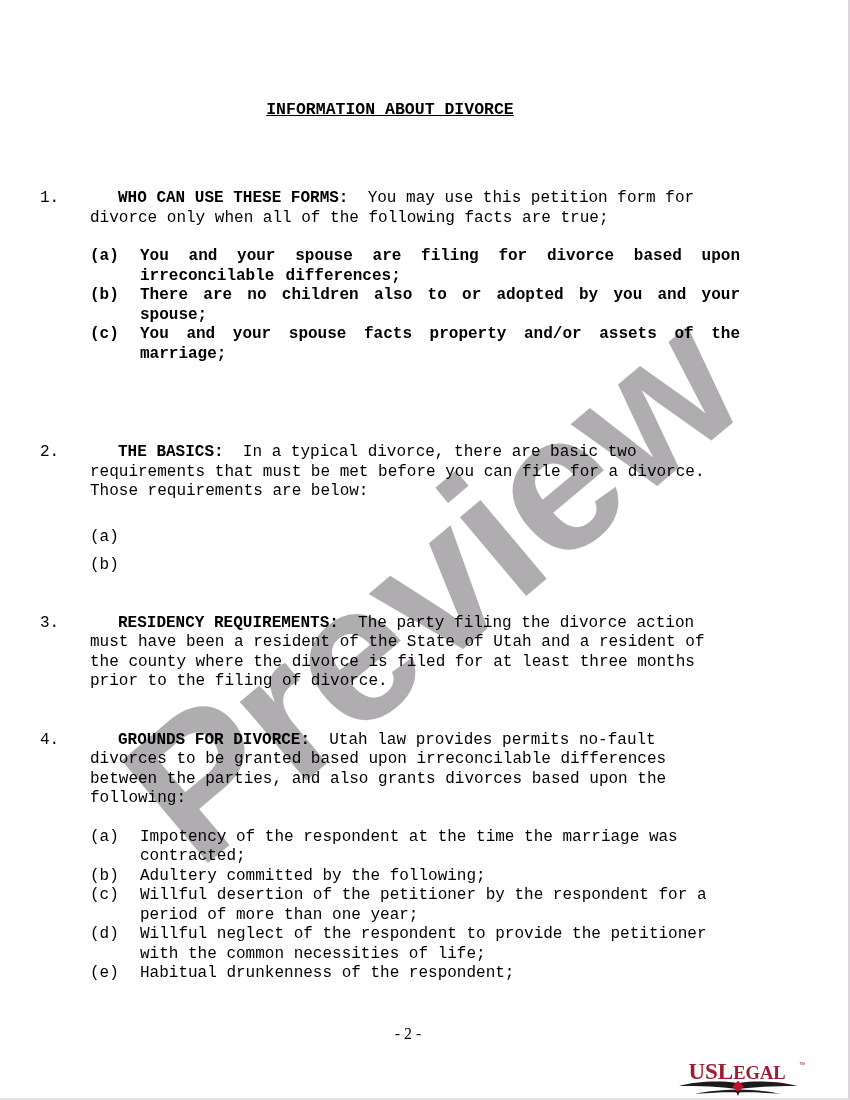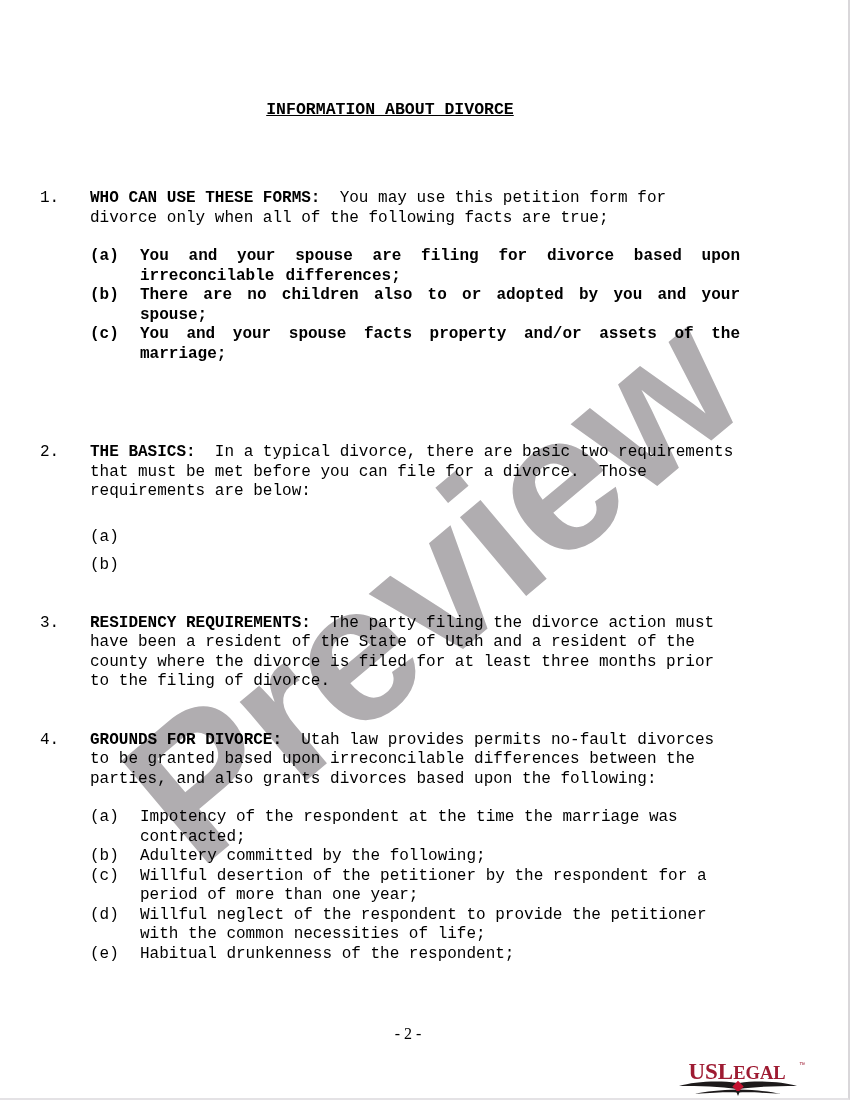--- a/index.html
+++ b/index.html
@@ -43,21 +43,21 @@
   }
   .title {
     margin: 0;
     text-align: center;
     font-size: 16.5px;
     font-weight: bold;
     text-decoration: underline;
   }
   .sec { position: relative; padding-left: 50px; }
   .sec-num { position: absolute; left: 0; top: 0; }
-  .sec-heading { font-weight: bold; }
+  .sec-heading { font-weight: bold; margin-left: 28px; }
   .pre { white-space: pre-wrap; }
   .mt-sec1 { margin-top: 69px; }
   .mt-sub1 { margin-top: 19px; }
   .mt-sec2 { margin-top: 79px; }
   .mt-sub2 { margin-top: 25px; }
   .mt-sec3 { margin-top: 38px; }
   .mt-sec4 { margin-top: 39px; }
   .mt-sub4 { margin-top: 19px; }
   .sublist { margin-left: 50px; }
   .item { display: flex; }

